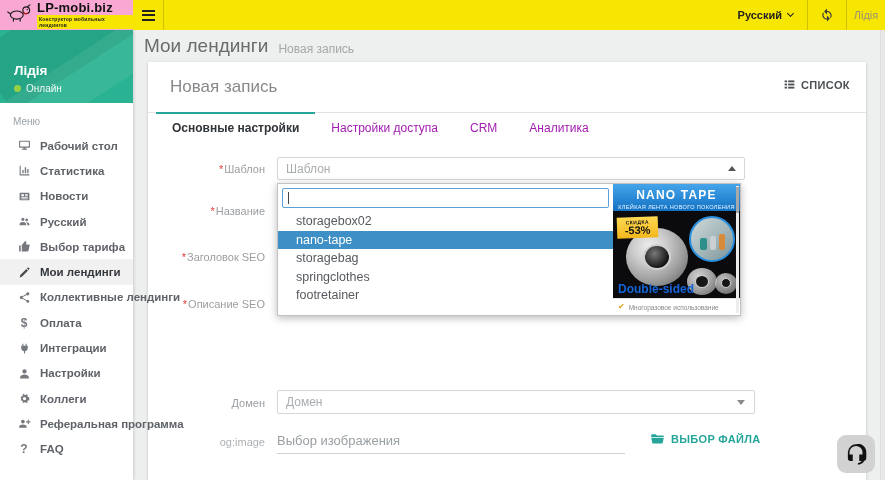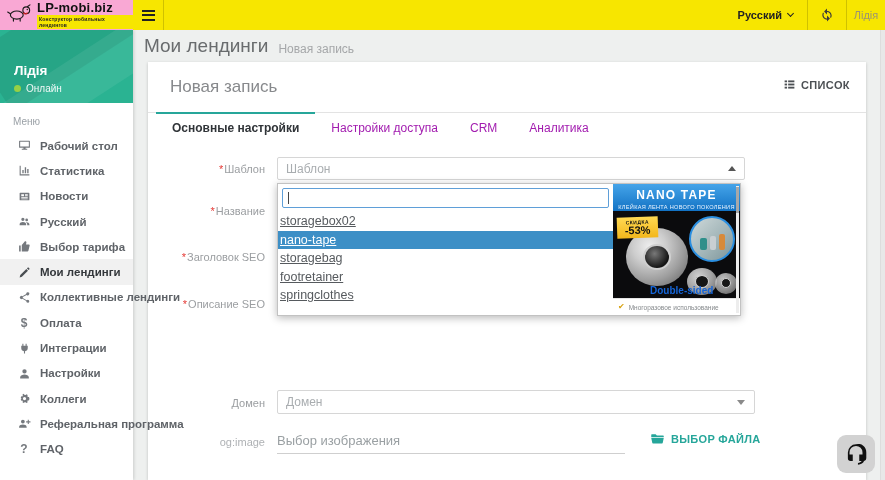--- a/index.html
+++ b/index.html
@@ -69,21 +69,21 @@
   .lbl-og { top:374px; }
   .og-input { position:absolute; top:366px; left:129px; width:348px; height:26px; border:none; border-bottom:1px solid #cfcfcf; font-size:13px; color:#333; background:transparent; outline:none; font-family:"Liberation Sans", sans-serif; }
   .og-input::placeholder { color:#9aa0a3; }
   .file-btn { position:absolute; top:370px; left:502px; display:flex; align-items:center; gap:6px; font-size:11px; font-weight:800; color:#26a69a; letter-spacing:.3px; cursor:pointer; }
 
   
   .dropdown { position:absolute; top:121px; left:129px; width:464px; height:133px; background:#fff; border:1px solid #c2c2c2; box-shadow:0 2px 8px rgba(0,0,0,.28); z-index:5; }
   .dd-search { position:absolute; top:4px; left:4px; width:327px; height:20px; border:1px solid #5f9fd8; border-radius:2px; outline:none; padding-left:6px; font-size:12px; font-family:"Liberation Sans", sans-serif; }
   .dd-cursor { position:absolute; top:8px; left:10px; width:1px; height:12px; background:#444; }
   .dd-options { position:absolute; top:28px; left:0; width:335px; overflow:hidden; bottom:0; }
-  .dd-opt { height:18.5px; line-height:18.5px; padding-left:2px; font-size:12.5px; color:#565a5e; cursor:pointer;text-decoration:underline; }
+  .dd-opt { height:18.5px; line-height:18.5px; padding-left:18px; font-size:12.5px; color:#565a5e; cursor:pointer; }
   .dd-opt.selected { background:#3d8fc6; color:#fff; }
   .dd-scroll { position:absolute; right:1px; top:2px; bottom:2px; width:3px; background:#ededed; }
   .dd-thumb { position:absolute; top:1px; left:0; width:3px; height:26px; background:#a8a8a8; }
 
   
   .preview { position:absolute; left:335px; top:0; width:127px; height:131px; overflow:hidden; }
   .pv-head { height:27px; background:linear-gradient(180deg,#45a4e9,#1272c4); color:#fff; text-align:center; padding-top:4px; }
   .pv-title { font-size:12px; font-weight:800; letter-spacing:1.2px; }
   .pv-sub { font-size:5.6px; letter-spacing:.3px; color:#eaf5ff; margin-top:2px; }
   .pv-body { position:relative; height:87px; background:#0b0b0d; }
@@ -94,21 +94,21 @@
   .inset i { position:absolute; display:block; }
   .it1 { left:9px; top:20px; width:7px; height:12px; background:#2e8f8a; border-radius:2px; }
   .it2 { left:19px; top:18px; width:6px; height:14px; background:#c9cfd2; border-radius:2px; }
   .it3 { left:28px; top:16px; width:6px; height:16px; background:#d78a3a; border-radius:2px; }
   .roll { position:absolute; left:13px; top:17px; width:62px; height:58px; border-radius:50%; background:radial-gradient(circle at 38% 32%, #ffffff 0%, #dcdcdc 30%, #a8a8a8 62%, #5f5f5f 100%); opacity:.93; }
   .roll-hole { position:absolute; left:30px; top:33px; width:28px; height:26px; border-radius:50%; background:radial-gradient(circle at 40% 35%, #787878, #141414 70%); border:2px solid #cfcfcf; }
   .roll2 { position:absolute; left:74px; top:57px; width:30px; height:27px; border-radius:50%; background:radial-gradient(circle at 38% 32%, #f4f4f4, #bdbdbd 50%, #707070 100%); opacity:.85; }
   .roll2h { position:absolute; left:82px; top:64px; width:14px; height:13px; border-radius:50%; background:#161616; border:1.5px solid #d5d5d5; }
   .roll3 { position:absolute; left:102px; top:62px; width:22px; height:21px; border-radius:50%; background:radial-gradient(circle at 38% 32%, #efefef, #b2b2b2 50%, #6a6a6a 100%); opacity:.8; }
   .roll3h { position:absolute; left:108px; top:67px; width:10px; height:10px; border-radius:50%; background:#161616; border:1.5px solid #d0d0d0; }
-  .pv-caption { position:absolute; left:5px; bottom:2px; font-size:10px; font-weight:700; color:#1565d8;margin-left:32px; }
+  .pv-caption { position:absolute; left:5px; bottom:2px; font-size:12px; font-weight:700; color:#1565d8; }
   .pv-feature { height:17px; background:#fff; display:flex; align-items:center; gap:4px; padding-left:5px; border-top:1px solid #e5e5e5; }
   .check-ic { color:#d7a10e; font-size:8px; line-height:8px; }
   .feature-text { font-size:6.5px; color:#85898c; }
 
   .headset-btn { position:absolute; right:10px; bottom:7px; width:38px; height:38px; border-radius:9px; background:#d2d2d2; display:flex; align-items:center; justify-content:center; cursor:pointer; z-index:40; }
 </style>
 </head>
 <body>
 
 <div class="topbar">
@@ -306,22 +306,22 @@
       <span class="caret-up"></span>
     </div>
 
     <div class="dropdown">
       <input class="dd-search" style="">
       <span class="dd-cursor"></span>
       <div class="dd-options">
         <div class="dd-opt">storagebox02</div>
         <div class="dd-opt selected">nano-tape</div>
         <div class="dd-opt">storagebag</div>
+        <div class="dd-opt">springclothes</div>
         <div class="dd-opt">footretainer</div>
-        <div class="dd-opt">springclothes</div>
       </div>
 
       <div class="preview">
         <div class="pv-head">
           <div class="pv-title">NANO TAPE</div>
           <div class="pv-sub">КЛЕЙКАЯ ЛЕНТА НОВОГО ПОКОЛЕНИЯ</div>
         </div>
         <div class="pv-body">
           <span class="roll"></span>
           <span class="roll-hole"></span>

